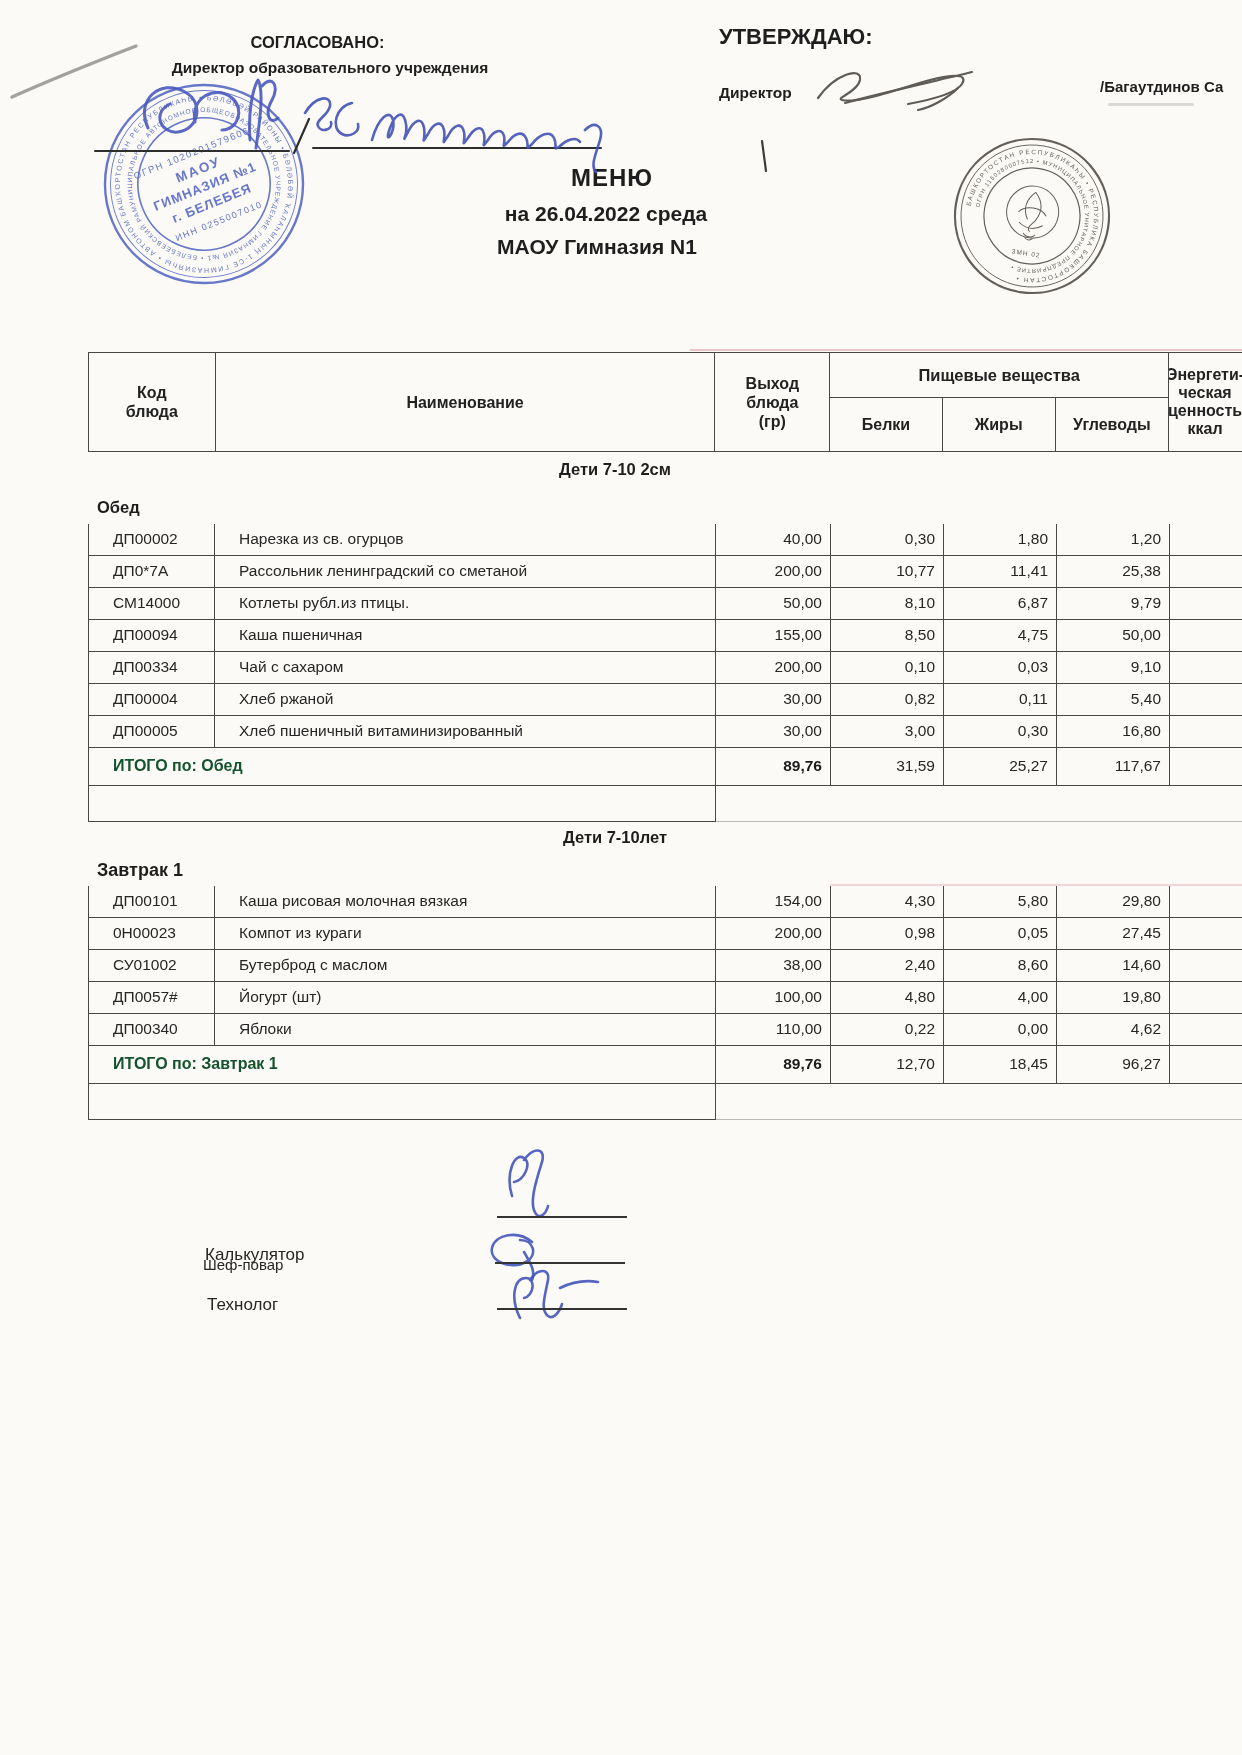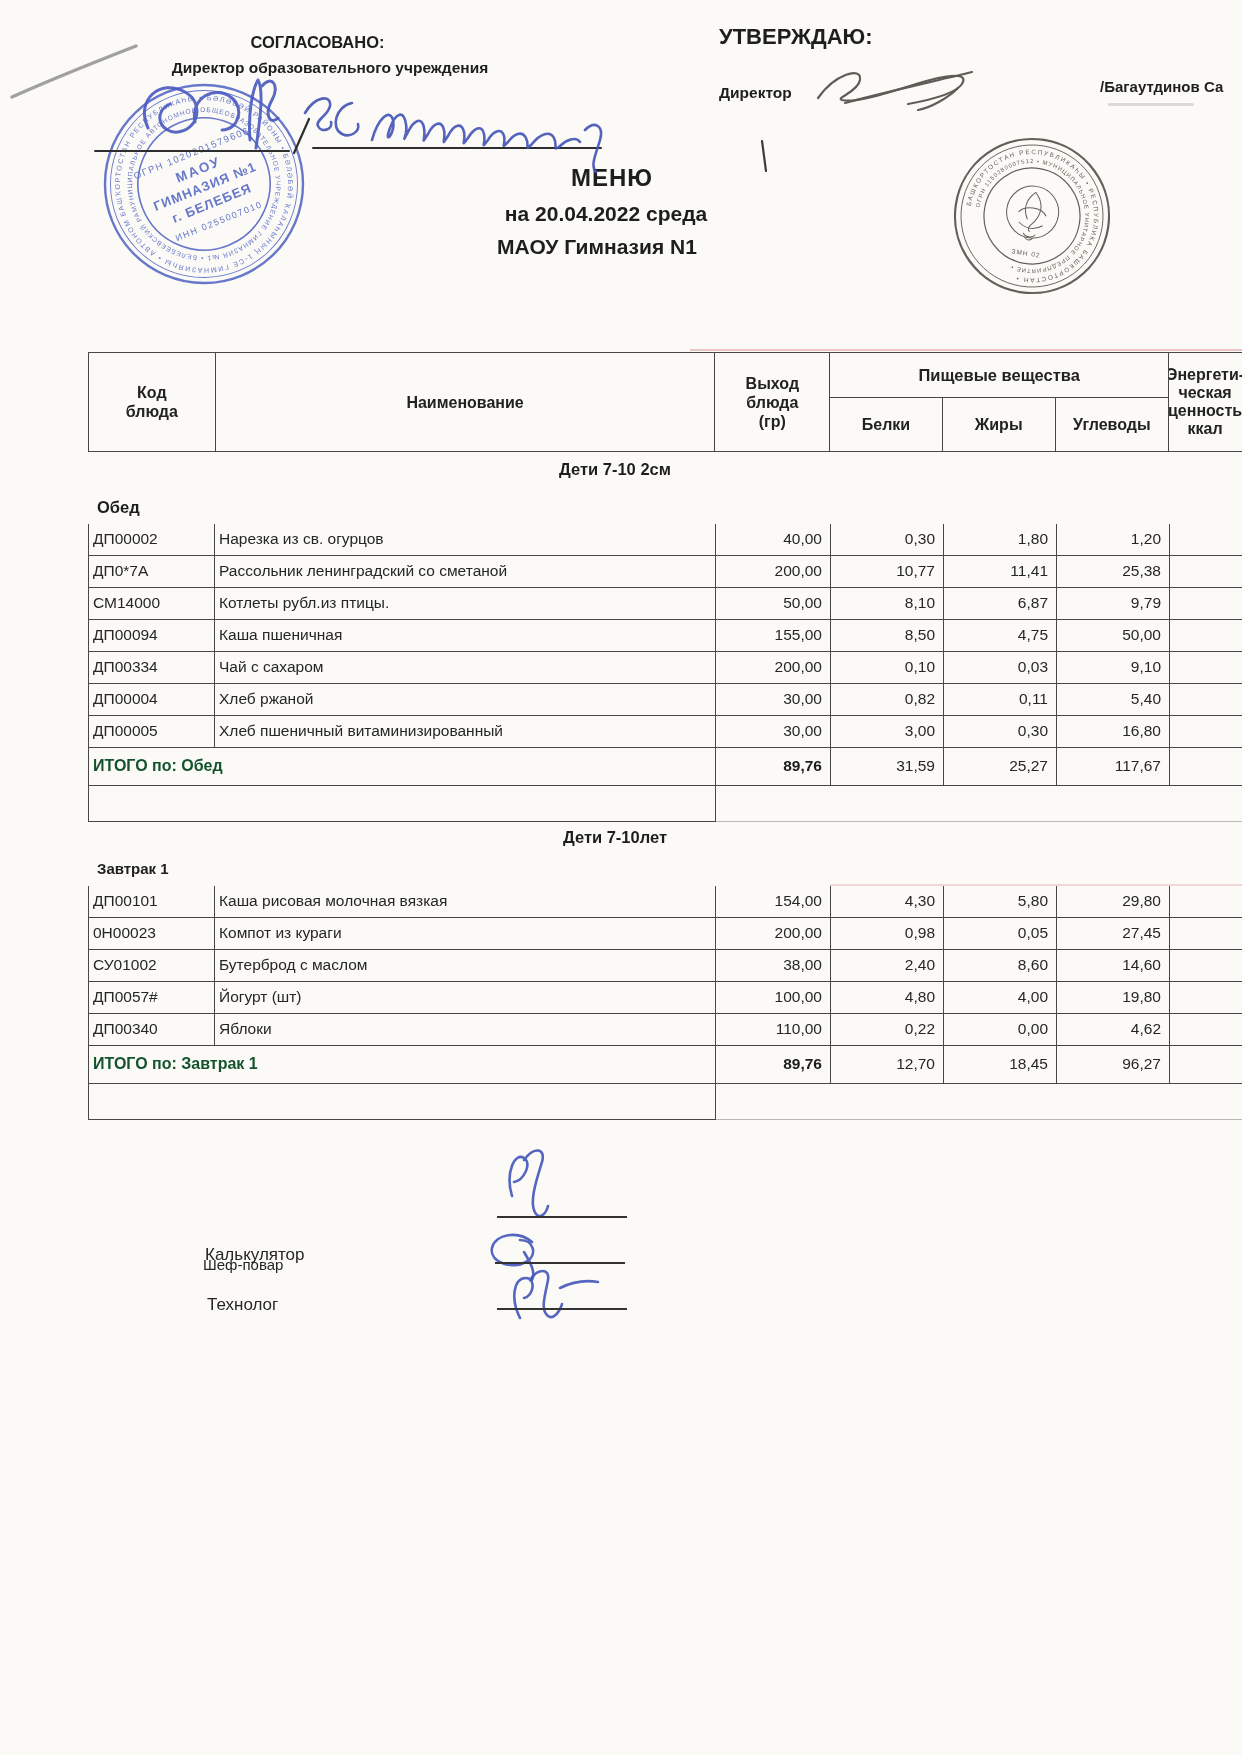--- a/index.html
+++ b/index.html
@@ -54,33 +54,33 @@
   .t-row{display:flex;height:32px;line-height:30px;font-size:15.5px;color:#262626;
     border-bottom:1px solid var(--bd);box-sizing:border-box;}
   .t-cell{box-sizing:border-box;border-right:1px solid var(--bd);overflow:hidden;white-space:nowrap;height:100%;}
   .t-row .t-cell:first-child{border-left:1.6px solid var(--bd);}
   .c-code{width:127px;}
   .c-name{width:501px;text-align:center;}
   .c-out{width:115px;}
   .c-prot,.c-fat,.c-carb{width:113px;}
   .c-energy{width:130px;border-right:none !important;padding-right:58px;}
   .c-label{width:628px;}
-  .cl{text-align:left;padding-left:4px;}
+  .cl{text-align:left;padding-left:24px;}
   .num{text-align:right;padding-right:8px;}
   .t-row.total{height:38px;line-height:35px;}
   .t-row.total .c-label{font-weight:700;font-size:16px;color:#14532d;}
   .t-row.total .c-out{font-weight:700;color:#1b1b1b;}
   .t-row.empty-row{height:36px;border-bottom:none;}
   .empty-left{width:628px;border-left:1.6px solid var(--bd);border-right:1px solid var(--bd);border-bottom:1.3px solid var(--bd);}
   .empty-right{width:584px;border-right:none !important;border-bottom:1px solid #b9b9b3;}
 
   .group-title-1{left:0;top:460px;width:1230px;font-size:16.5px;}
   .meal-title-1{left:97px;top:498px;font-size:16.5px;}
   .group-title-2{left:0;top:828px;width:1230px;font-size:16.5px;}
-  .meal-title-2{left:97px;top:860px;font-size:15px;}
+  .meal-title-2{left:97px;top:860px;font-size:18px;}
 
   
   .role-1{left:203px;top:1256px;font-size:15px;}
   .role-2{left:205px;top:1245px;font-size:17px;}
   .role-3{left:207px;top:1295px;font-size:17px;}
   .sig-line{width:130px;height:2px;background:#333;}
   .sig-line-1{left:497px;top:1216px;}
   .sig-line-2{left:495px;top:1262px;}
   .sig-line-3{left:497px;top:1308px;}
 
@@ -98,21 +98,21 @@
 
   <div class="abs agreed-title center b">СОГЛАСОВАНО:</div>
   <div class="abs agreed-sub center b">Директор образовательного учреждения</div>
 
   <div class="abs approved-title b">УТВЕРЖДАЮ:</div>
   <div class="abs approved-role b">Директор</div>
   <div class="abs approved-name b">/Багаутдинов Са</div>
   <div class="abs approved-name-smudge"></div>
 
   <div class="abs menu-l1 center b">МЕНЮ</div>
-  <div class="abs menu-l2 center b">на 20.04.2022  среда</div>
+  <div class="abs menu-l2 center b">на 26.04.2022  среда</div>
   <div class="abs menu-l3 center b">МАОУ Гимназия N1</div>
 
   <div class="abs artifact-pink-1"></div>
   <div class="abs artifact-pink-2"></div>
 
   <svg style="left:95px;top:72px;" width="224" height="226" viewBox="0 0 224 226">
     <defs>
       <path id="ringA" d="M25,112 A84,84 0 1 1 193,112 A84,84 0 1 1 25,112"></path>
       <path id="ringB" d="M37,112 A72,72 0 1 1 181,112 A72,72 0 1 1 37,112"></path>
     </defs>

